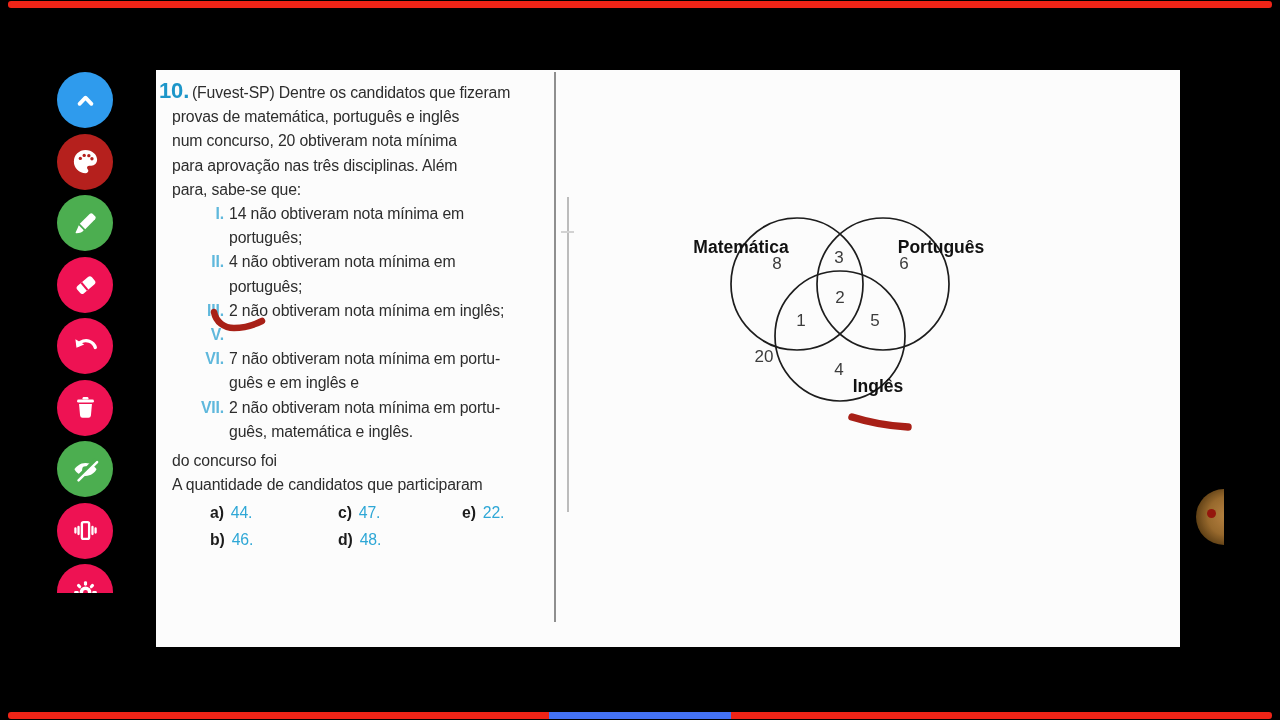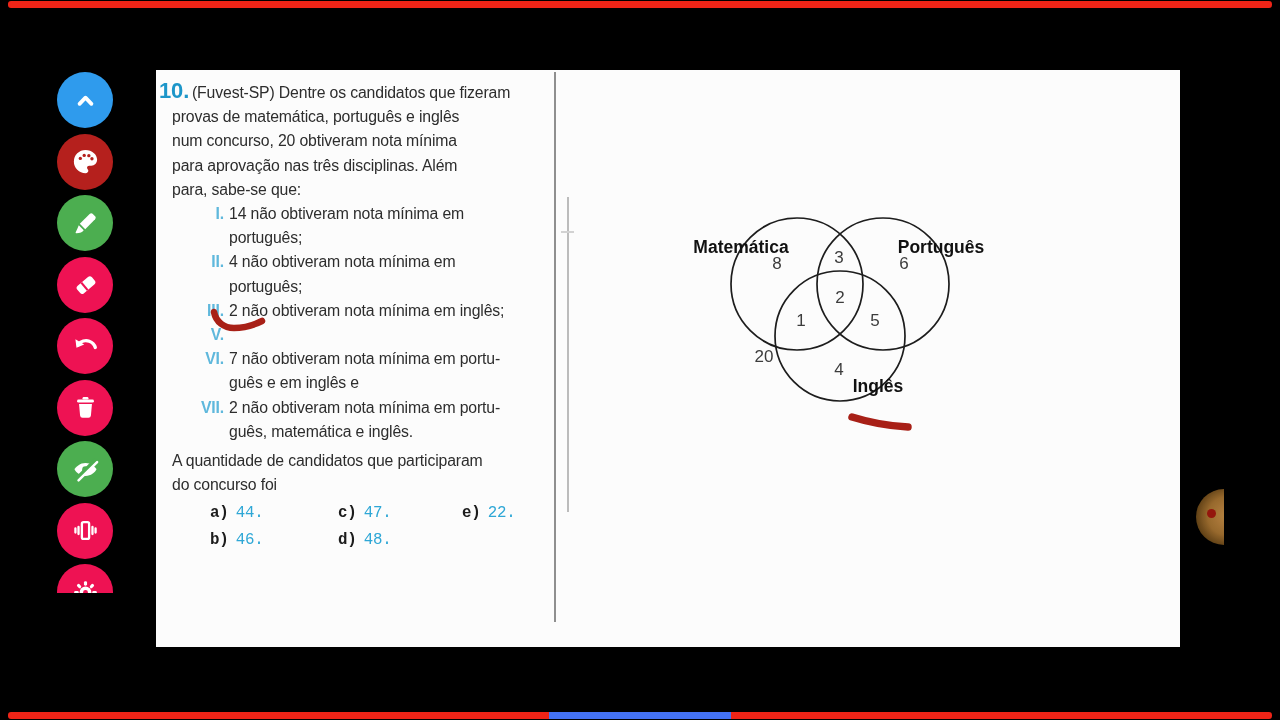--- a/index.html
+++ b/index.html
@@ -27,21 +27,21 @@
   .line{white-space:nowrap;}
   .intro{position:relative;margin:0 0 0 0;}
   .intro .qnum{position:absolute;left:-13px;top:-2px;font-weight:bold;font-size:22px;color:#1d96c9;}
   .intro .first{margin-left:20px;}
   .item{display:flex;}
   .item .rn{flex:0 0 57px;text-align:right;padding-right:5px;box-sizing:border-box;
             font-weight:bold;color:#5fb8dc;}
   .item .il{flex:1 1 auto;}
   .question{margin-top:4.5px;}
   .optrow{position:relative;height:27.5px;}
-  .opt{position:absolute;top:0;white-space:nowrap;font-family:Liberation Mono, monospace;}
+  .opt{position:absolute;top:0;white-space:nowrap;}
   .opt .ol{font-weight:bold;color:#1c1c1c;}
   .opt .ov{color:#2ea7d6;margin-left:7px;}
   .opt.c1{left:38px;} .opt.c2{left:166px;} .opt.c3{left:290px;}
 
   
   .divider-main{position:absolute;left:398px;top:2px;width:1.6px;height:550px;background:#8f8f8f;}
   .divider-sub{position:absolute;left:411px;top:127px;width:2px;height:315px;background:#bcbcbc;}
   .divider-tick{position:absolute;left:405px;top:161px;width:13px;height:1.5px;background:#d2d2d2;}
 
   .venn{position:absolute;left:0;top:0;}
@@ -208,22 +208,22 @@
       </div>
       <div class="item">
         <span class="rn">VII.</span>
         <div class="il">
             <div class="line">2 não obtiveram nota mínima em portu-</div>
         <div class="line">guês, matemática e inglês.</div>
           </div>
       </div>
 
       <div class="question">
+        <div class="line">do concurso foi</div>
         <div class="line">A quantidade de candidatos que participaram</div>
-        <div class="line">do concurso foi</div>
       </div>
 
       <div style="margin-top:4px;">
         <div class="optrow">
           <span class="opt c1"><span class="ol">a)</span><span class="ov">44.</span></span>
           <span class="opt c2"><span class="ol">c)</span><span class="ov">47.</span></span>
           <span class="opt c3"><span class="ol">e)</span><span class="ov">22.</span></span>
         </div>
         <div class="optrow">
           <span class="opt c1"><span class="ol">b)</span><span class="ov">46.</span></span>

